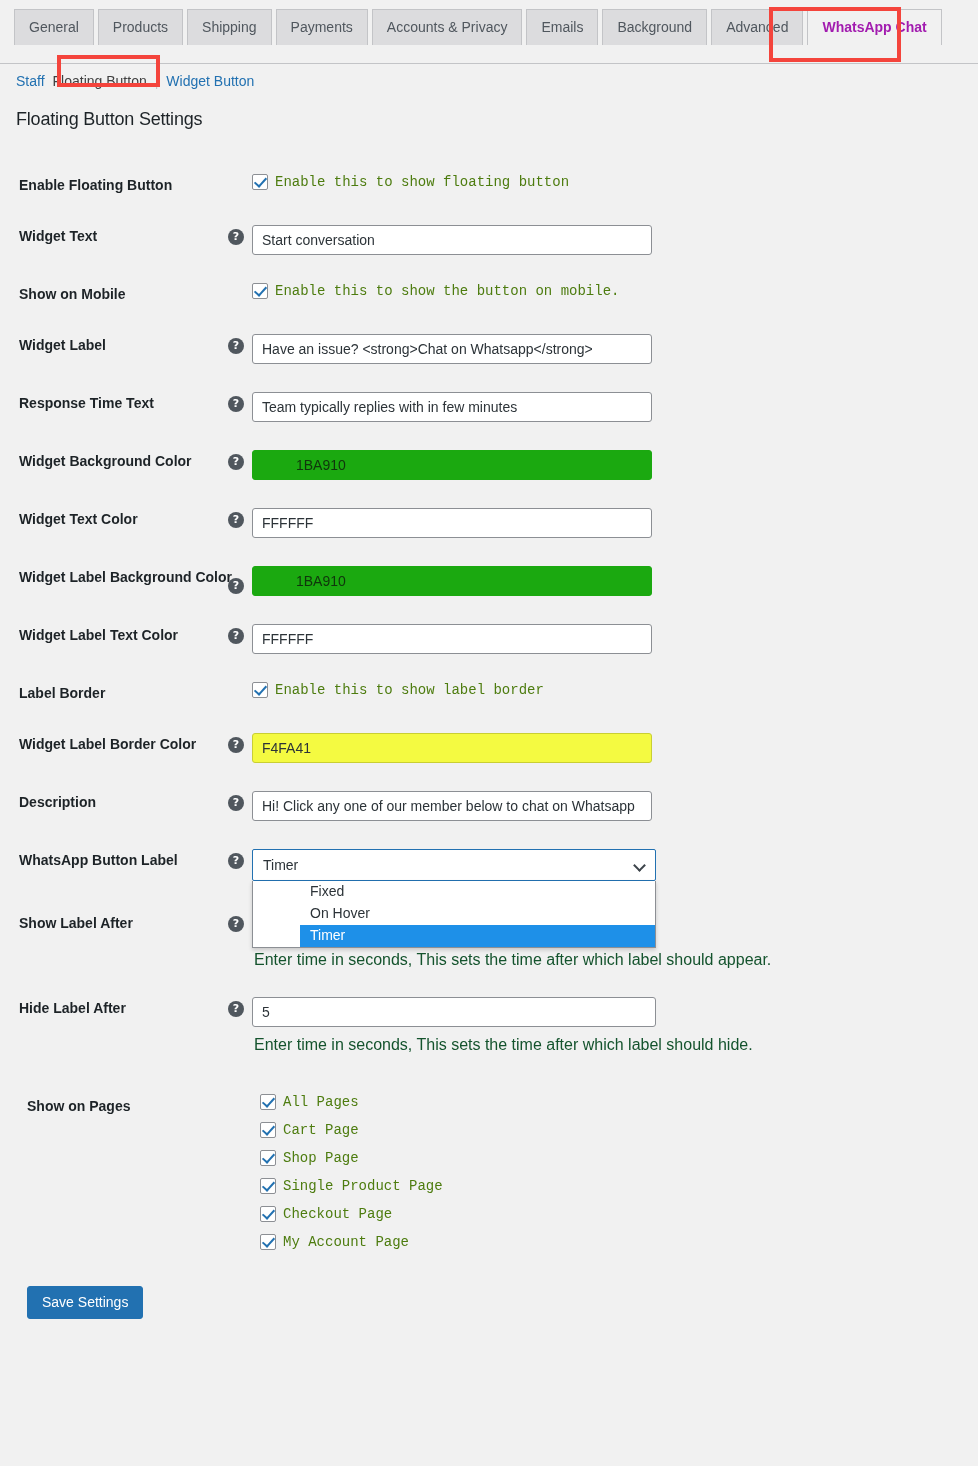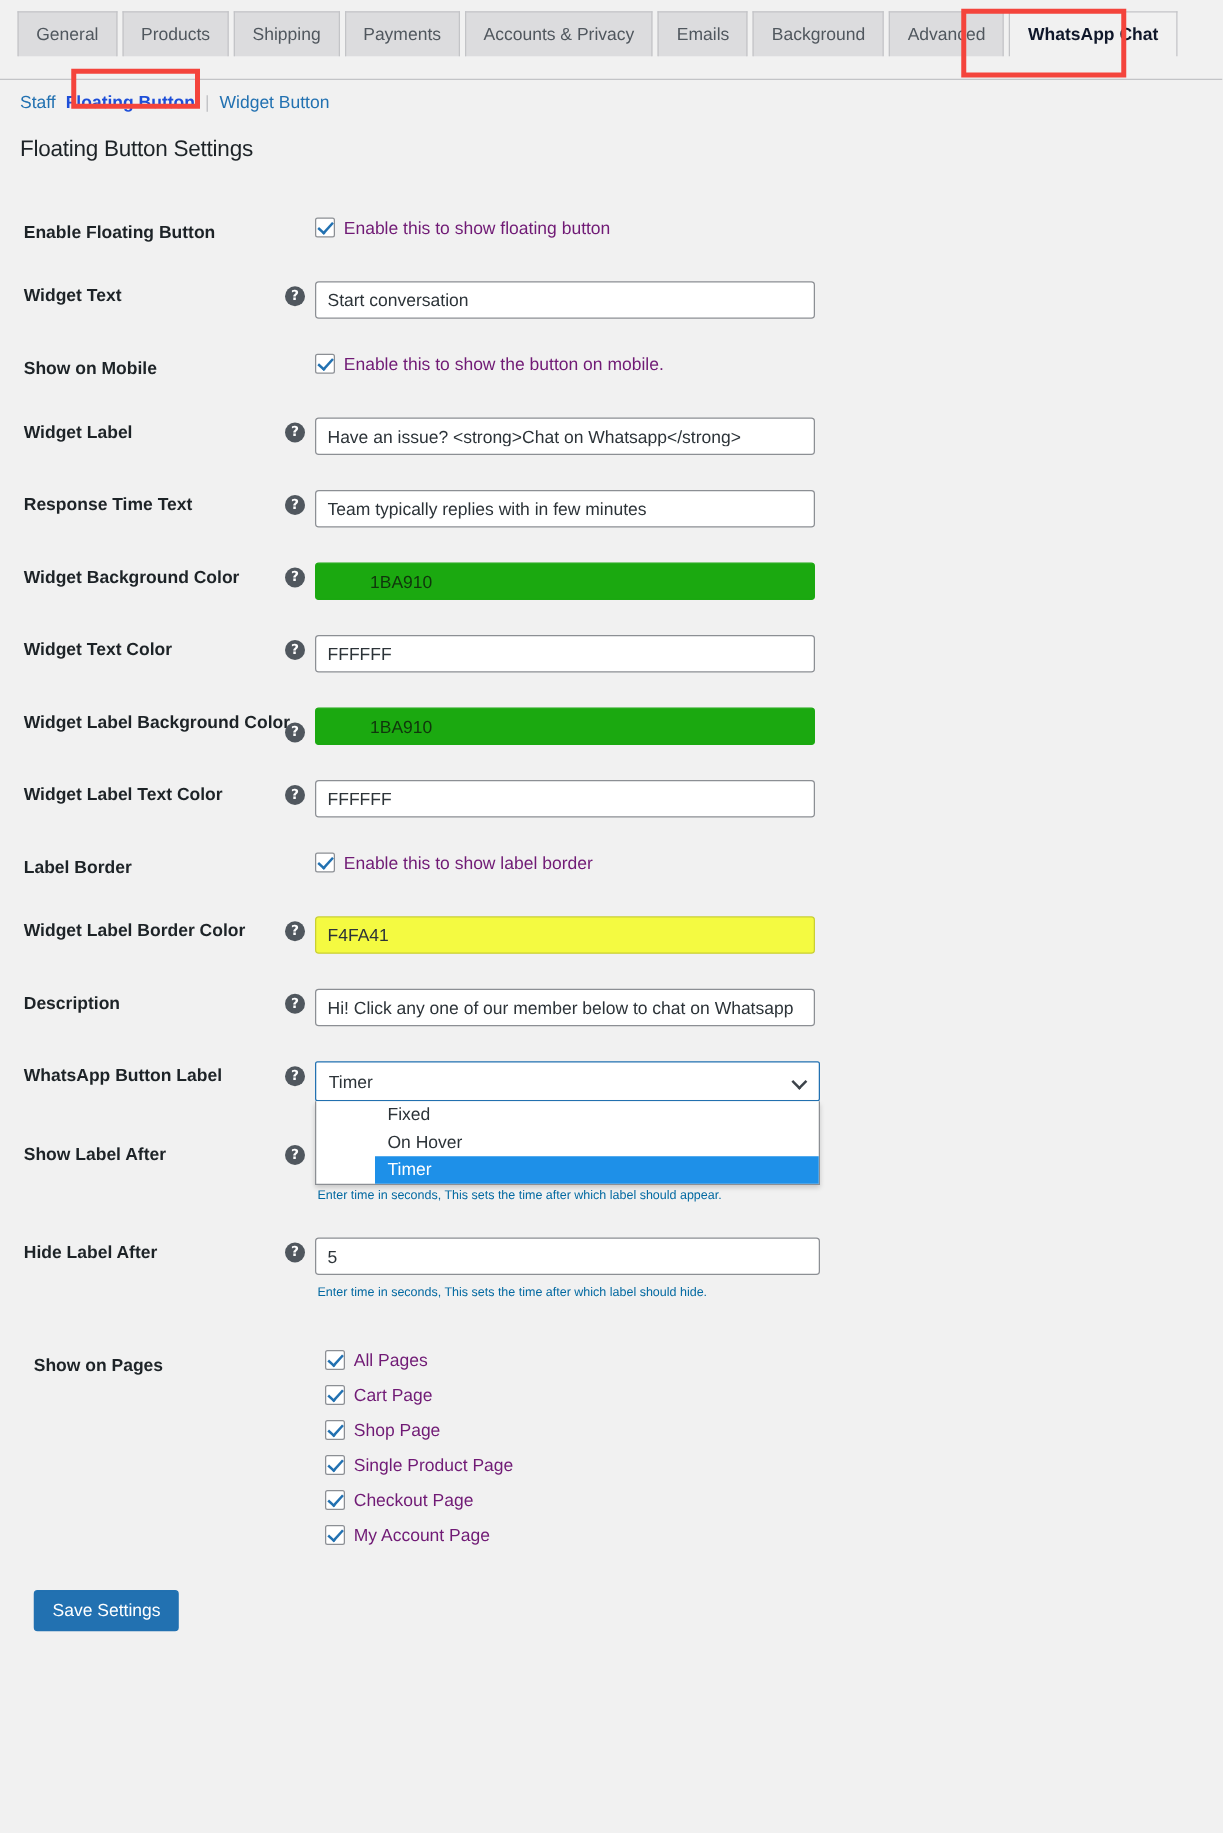--- a/index.html
+++ b/index.html
@@ -41,21 +41,21 @@
     font-size: 14px;
     line-height: 1.3;
     color: #50575e;
     cursor: pointer;
     white-space: nowrap;
     position: relative;
     top: 1px;
   }
   .tab.active {
     background: #f1f1f1;
-    color: #0f172a;
+    color: #a21caf;
     font-weight: bold;
     border-color: #c3c4c7;
   }
 
   
   .hl-tab {
     position: absolute;
     left: 769px;
     top: 7px;
     width: 132px;
@@ -72,22 +72,22 @@
     height: 34px;
     font-size: 14px;
   }
   .subnav-inner { display: flex; align-items: center; gap: 8px; }
   .subnav a {
     color: #2271b1;
     text-decoration: none;
     cursor: pointer;
   }
   .subnav a.current {
-    color: #1d4ed8;
-    font-weight: bold;
+    color: #404040;
+    font-weight: normal;
     cursor: default;
   }
   .subnav .sep { color: #c3c4c7; }
   .hl-sub {
     position: absolute;
     left: 57px;
     top: 55px;
     width: 103px;
     height: 32px;
     border: 4px solid #f4443c;
@@ -188,21 +188,21 @@
   }
   .cbx.checked::after {
     content: "";
     position: absolute;
     left: 4px; top: 0px;
     width: 5px; height: 10px;
     border: solid #2271b1;
     border-width: 0 2px 2px 0;
     transform: rotate(42deg);
   }
-  .cblabel { font-size: 14px; color: #701a75; cursor: pointer; }
+  .cblabel { font-size: 14px; color: #4d7c0f; cursor: pointer; font-family: Liberation Mono, monospace; }
 
   
   .selwrap { position: relative; width: 384px; }
   .selbox {
     width: 404px;
     height: 32px;
     border: 1px solid #2271b1;
     border-radius: 2px;
     background: #fff;
     font-size: 14px;
@@ -236,22 +236,22 @@
     padding: 1px 10px 2px 10px;
     font-size: 14px;
     line-height: 19px;
     color: #2c3338;
     cursor: pointer;
   }
   .opt.selected { background: #1e90e8; color: #fff; }
 
   .helptext {
     margin: 9px 0 0 2px;
-    font-size: 10px;
-    color: #0369a1;
+    font-size: 16px;
+    color: #14532d;
   }
 
   
   .savewrap { padding: 22px 0 0 27px; }
   .btn-save {
     background: #2271b1;
     border: 1px solid #2271b1;
     border-radius: 3px;
     color: #fff;
     font-size: 14px;

